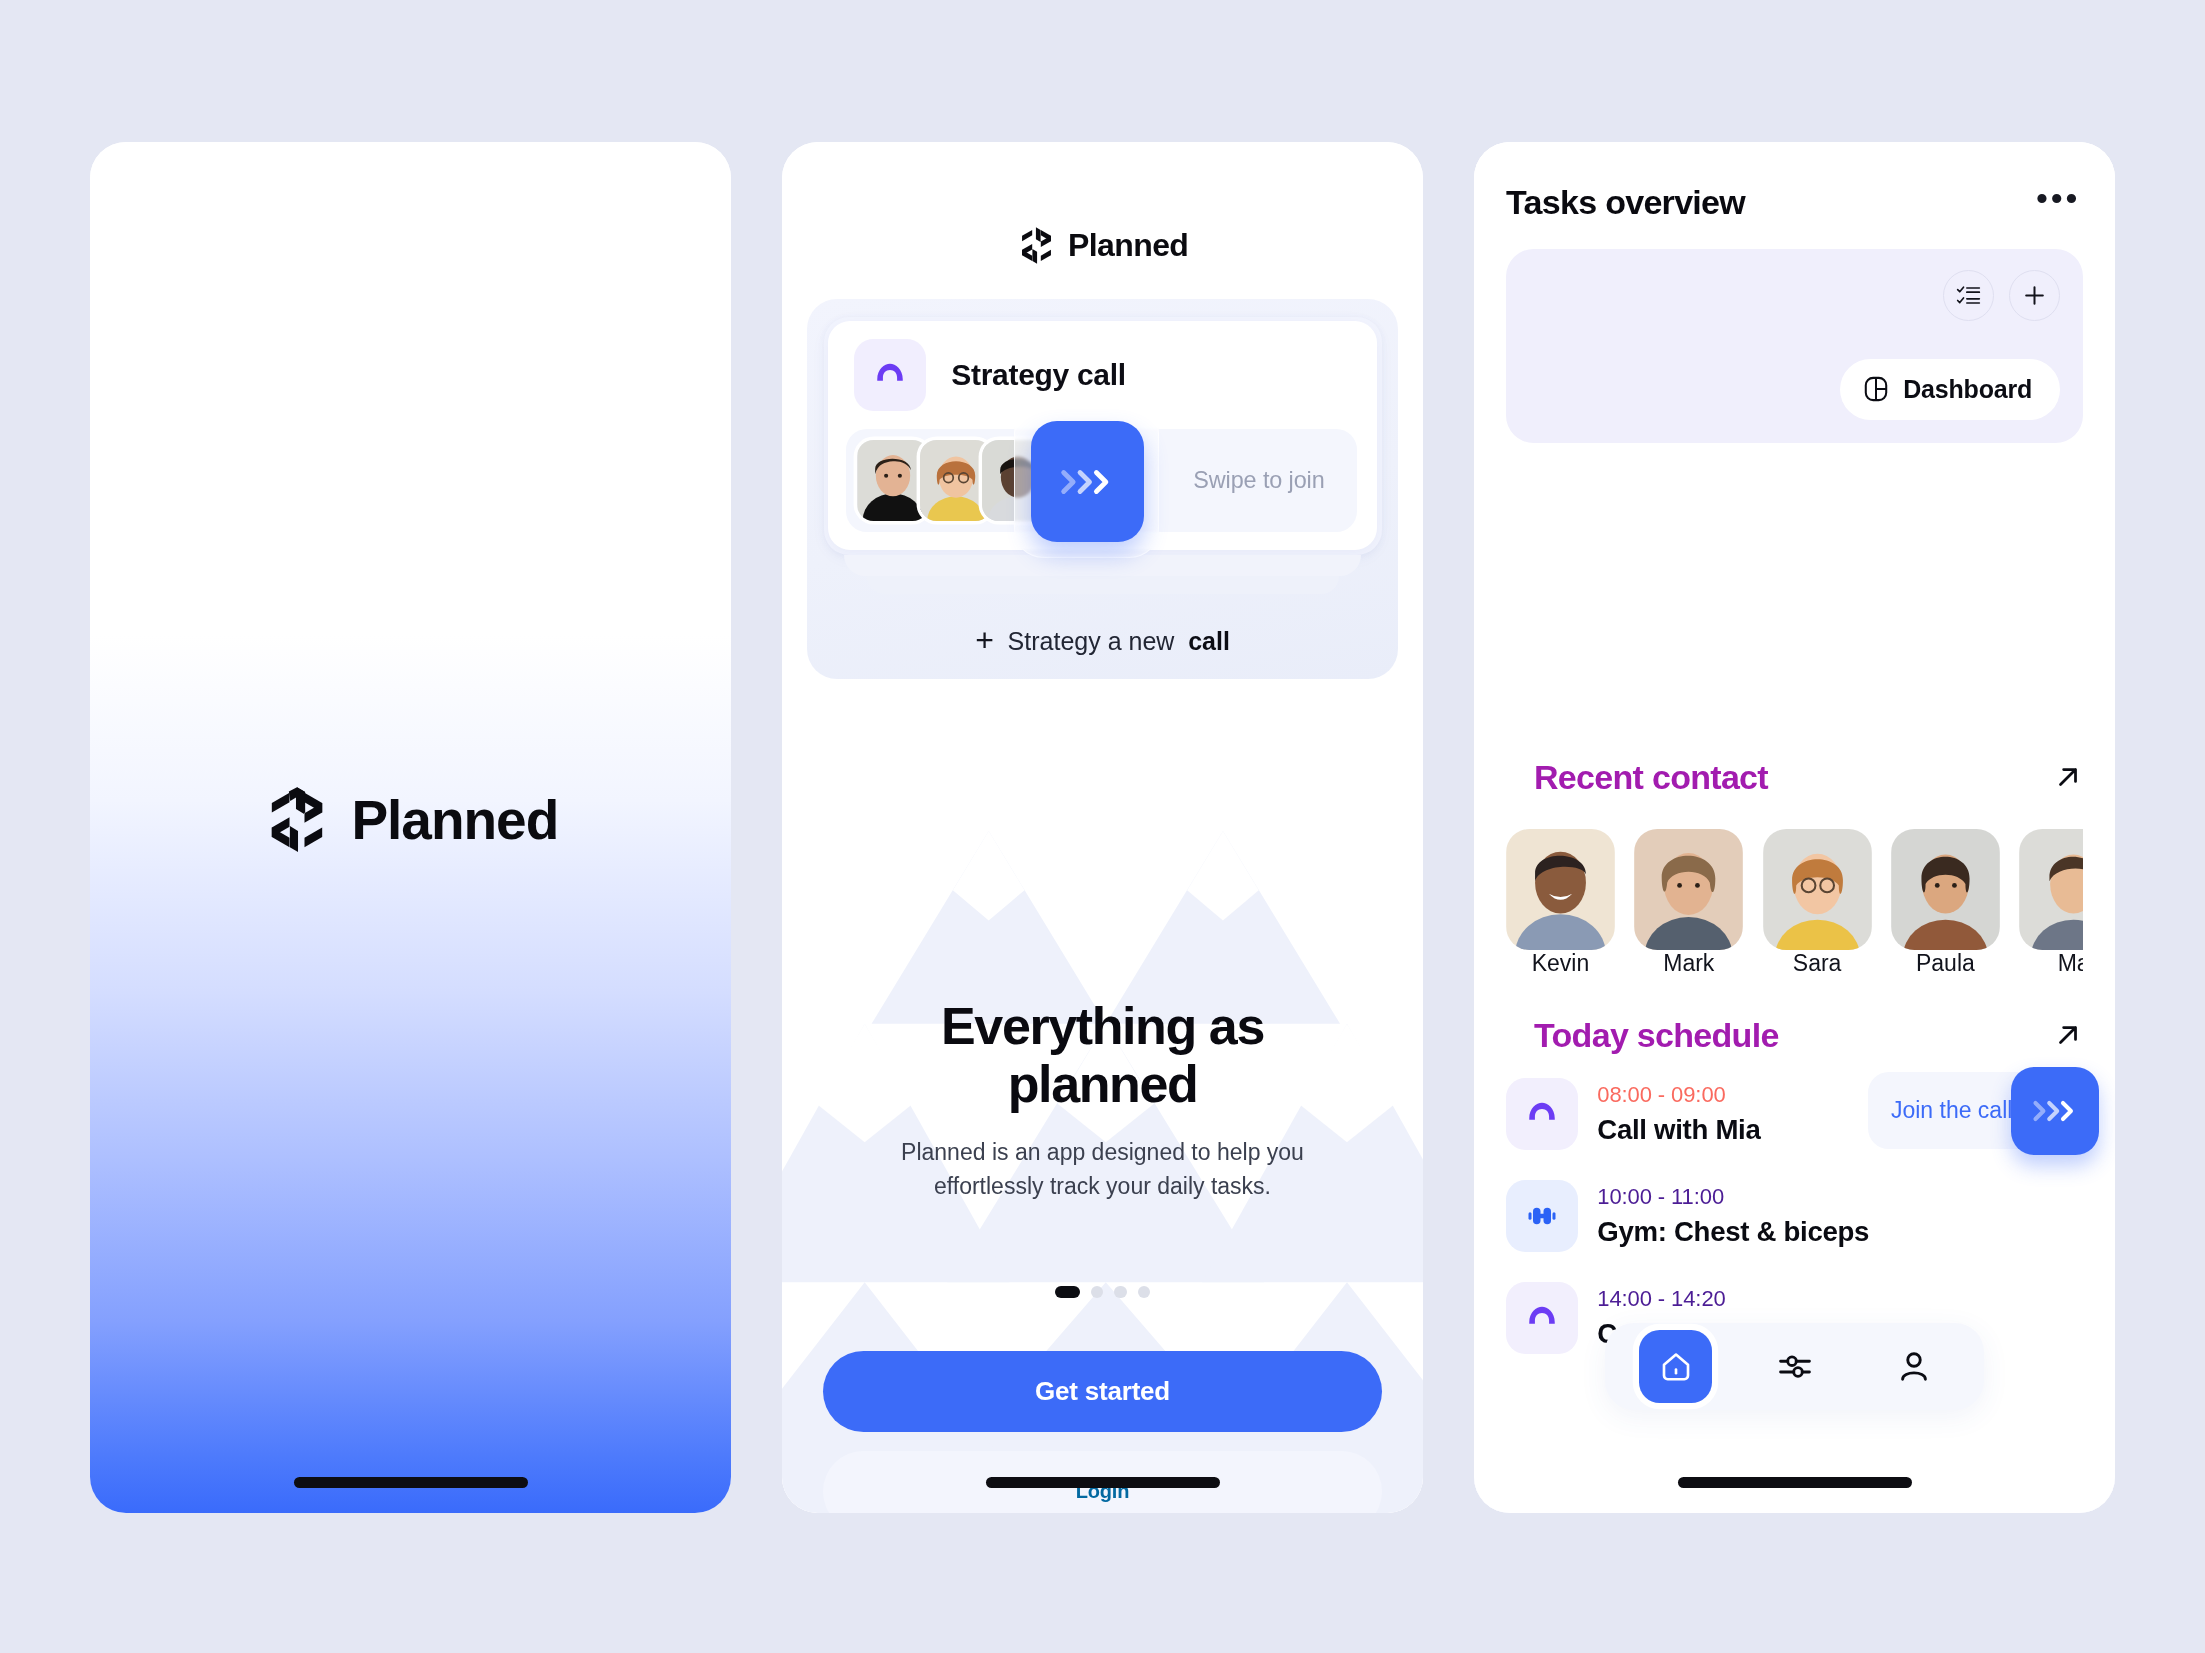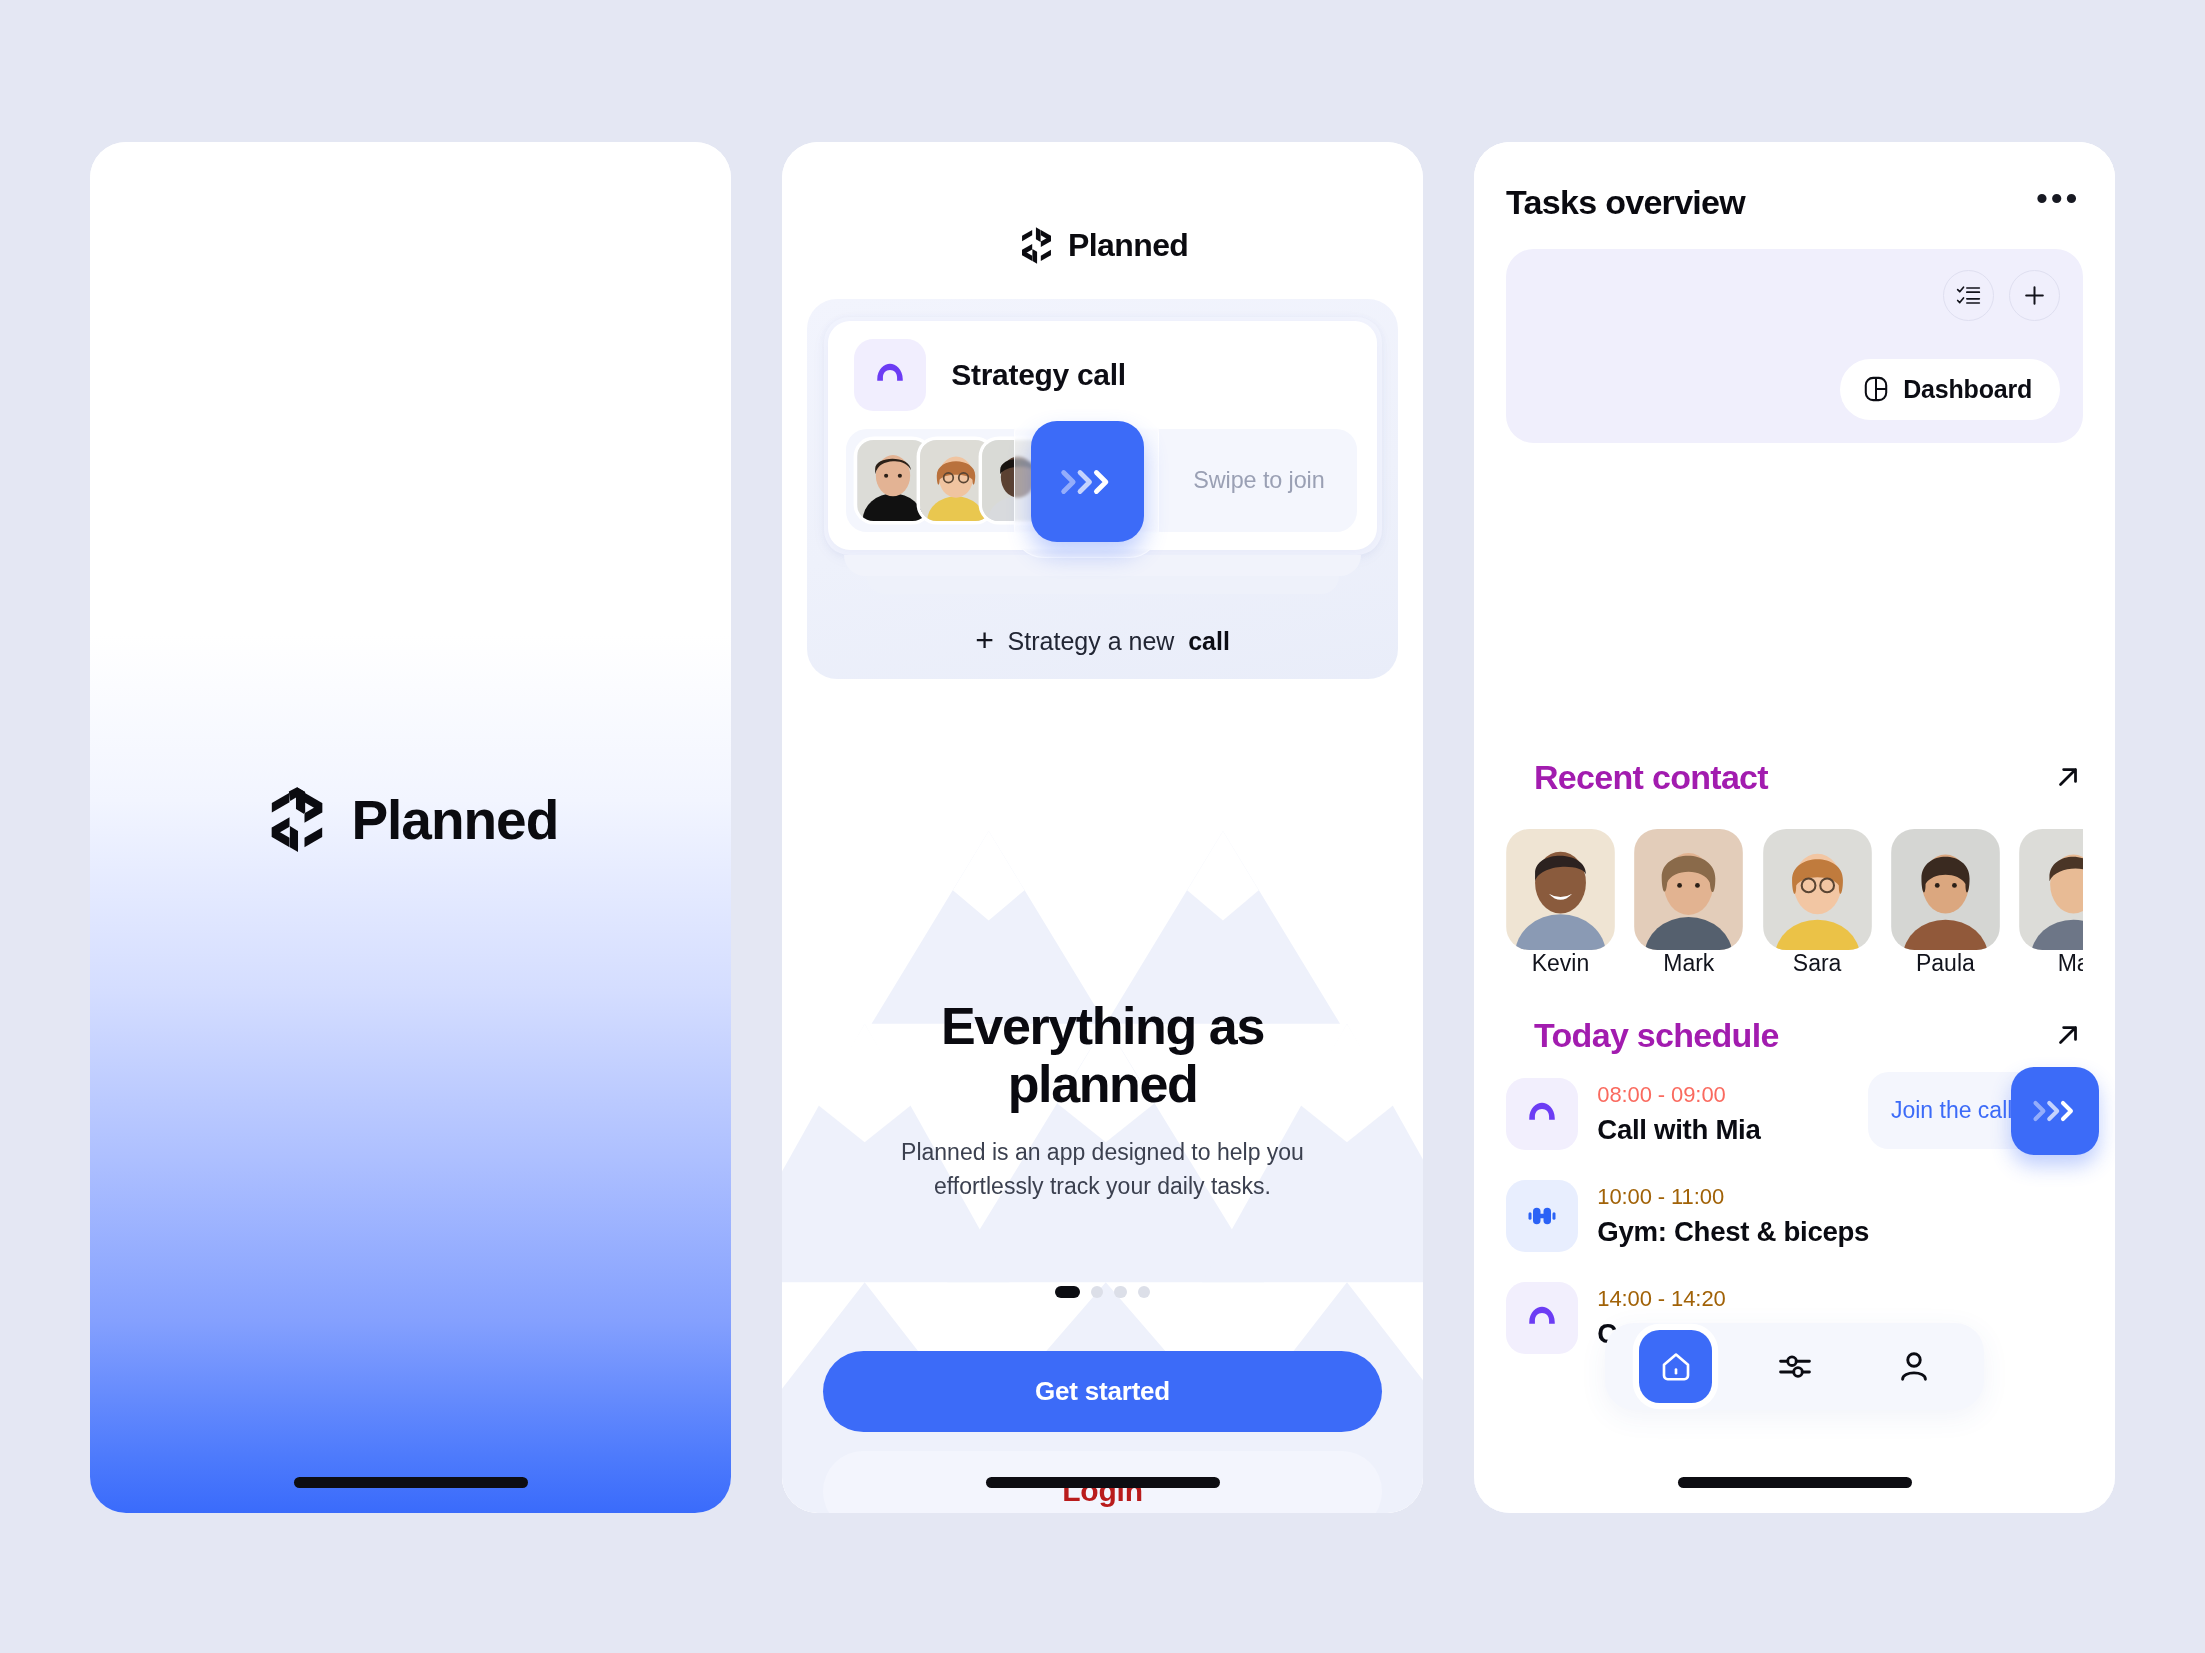--- a/index.html
+++ b/index.html
@@ -111,21 +111,21 @@
   .dot.active { width:25px; background:#0c0d12; }
 
   .btn-primary {
     position:absolute; left:41px; right:41px; top:1209px; height:81px; border-radius:41px;
     background:#3c6bf8; color:#fff; font-size:26px; font-weight:600;
     display:flex; align-items:center; justify-content:center; letter-spacing:-0.2px;
     border:none; cursor:pointer;text-align:right;
   }
   .btn-secondary {
     position:absolute; left:41px; right:41px; top:1309px; height:81px; border-radius:41px;
-    background:#f3f5fd; color:#b91c1c; font-size:30px; font-weight:600;
+    background:#f3f5fd; color:#0369a1; font-size:20px; font-weight:600;
     display:flex; align-items:center; justify-content:center; letter-spacing:-0.2px;
     border:none; cursor:pointer;
   }
 
   
   .sc3 { position:absolute; inset:0; background:#ffffff; overflow:hidden; }
 
   .card3 { position:absolute; left:0; right:0; background:#fff; border-radius:34px; }
   .c3-top { top:0; padding:41px 32px 30px; }
   .c3-head { display:flex; align-items:flex-start; justify-content:space-between; }
@@ -159,21 +159,21 @@
   .contacts { display:flex; gap:19.3px; margin-top:32px; overflow:hidden; }
   .contact { flex:0 0 auto; width:109px; }
   .contact .ph { width:109px; height:121px; border-radius:23.4px; overflow:hidden; }
   .contact .nm { text-align:center; font-size:23px; color:#11131c; }
 
   .sched { margin-top:11px; }
   .ev { display:flex; align-items:center; gap:19.3px; margin-top:20.7px; position:relative; }
   .ev .tile { width:72px; height:72px; border-radius:19.3px; display:flex; align-items:center; justify-content:center; flex:0 0 auto; }
   .ev .tile.purple { background:#f2effd; }
   .ev .tile.blue { background:#e8eefe; }
-  .ev .txt .tm { font-size:22px; color:#a16207; letter-spacing:-0.1px; }
+  .ev .txt .tm { font-size:22px; color:#4c1d95; letter-spacing:-0.1px; }
   .ev .txt .tm.live { color:#fa6a5f; }
   .ev .txt .nm { font-size:27.6px; font-weight:700; color:#0a0b12; margin-top:5.5px; letter-spacing:-0.3px; }
   .join-wrap { position:absolute; right:-1.4px; top:-5.5px; display:flex; align-items:center; }
   .join-bg {
     height:77px; border-radius:20.7px; background:#f4f6fd;
     display:flex; align-items:center; padding:0 72px 0 23.4px;
     font-size:23px; color:#3c6bf8; font-weight:500; cursor:pointer;
   }
   .join-knob {
     position:absolute; right:-15px; top:-5.5px; width:88px; height:88px; border-radius:23.4px; background:#3c6bf8;

